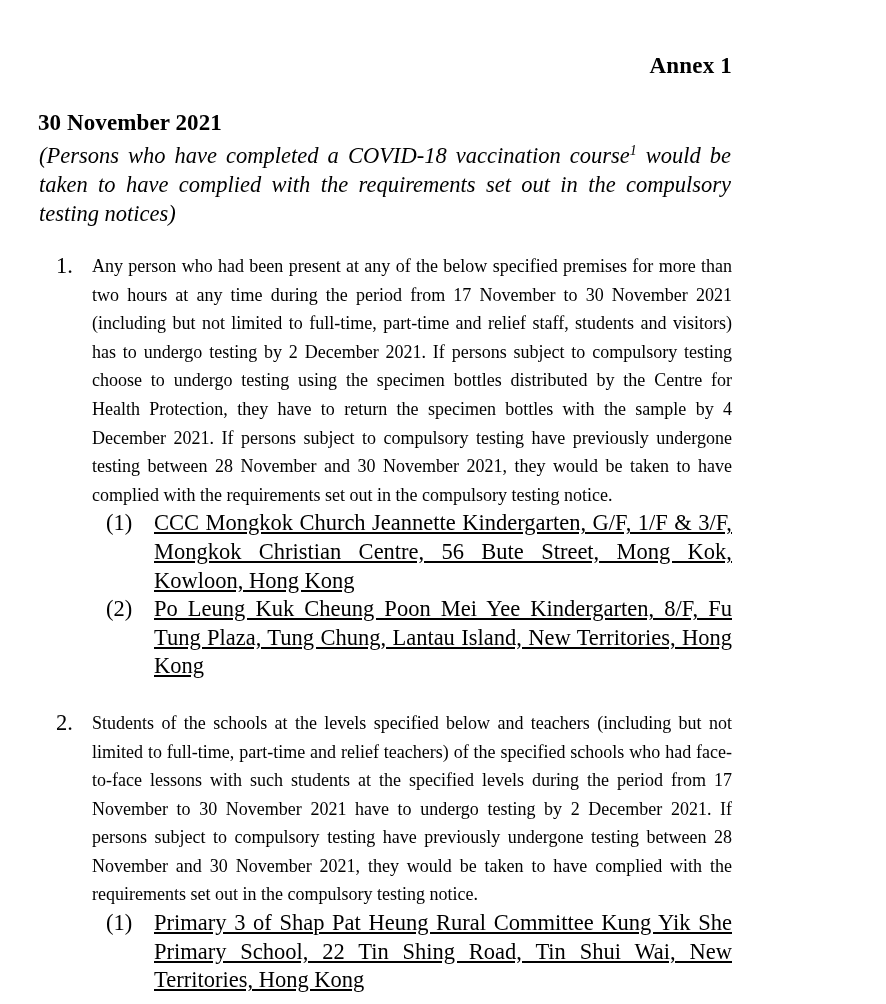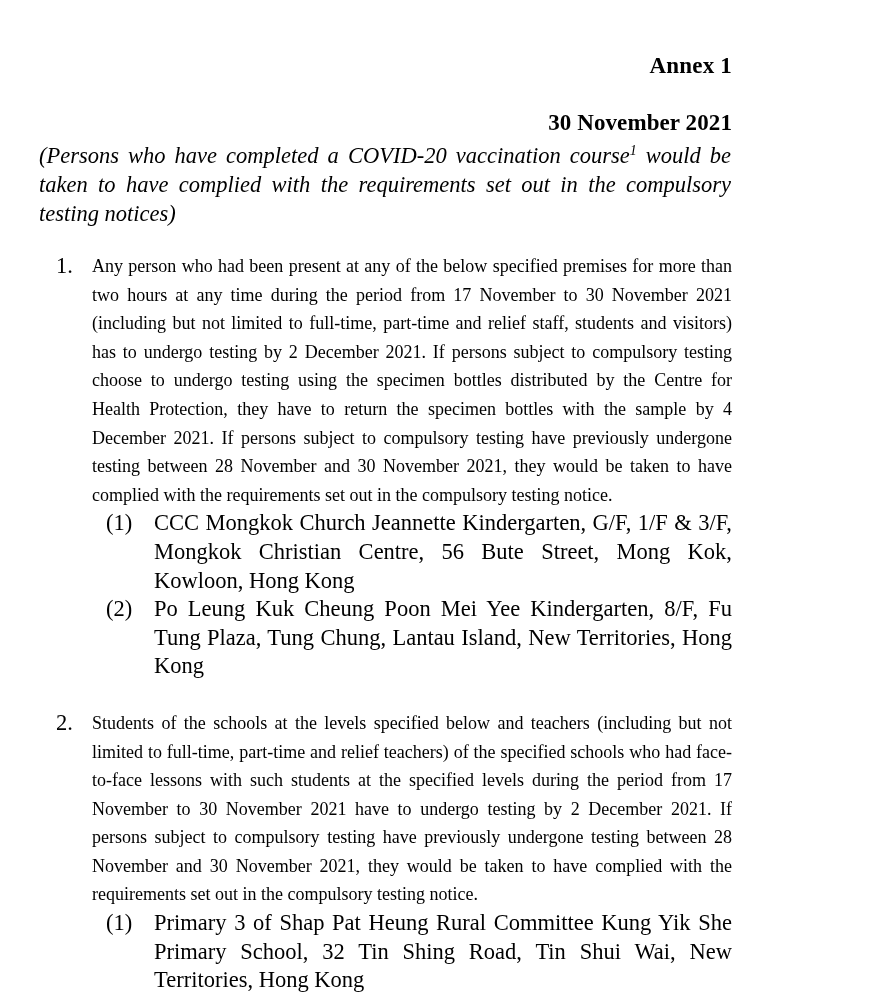--- a/index.html
+++ b/index.html
@@ -28,21 +28,21 @@
     text-align: right;
     font-weight: bold;
     font-size: 23px;
     line-height: 28px;
     padding-top: 52px;
     letter-spacing: 0.2px;
   }
 
   
   .heading-block {
-    text-align: right;
+    text-align: left;
     margin-top: 28px;
   }
   .heading-date {
     font-weight: bold;
     font-size: 23px;
     line-height: 29px;
     letter-spacing: 0.1px;
   }
   .heading-title {
     font-weight: bold;
@@ -114,38 +114,39 @@
     top: 0;
     width: 44px;
     font-size: 22.5px;
     line-height: 28.6px;
   }
   .subitem-text {
     font-size: 22.5px;
     line-height: 28.6px;
     text-align: justify;
     text-align-last: left;
+    text-decoration: underline;
   }
   .subitems-indent {
     padding-left: 14px;   
   }
 </style>
 </head>
 <body>
 
 <div class="page">
 
   <div class="annex-line">Annex 1</div>
 
   <div class="heading-block">
     <div class="heading-date">30 November 2021</div>
   </div>
 
   <div class="note">
-    <span>(Persons who have completed a COVID-20 vaccination course</span><sup>1</sup><span> would be taken to have complied with the requirements set out in the compulsory testing notices)</span>
+    <span>(Persons who have completed a COVID-18 vaccination course</span><sup>1</sup><span> would be taken to have complied with the requirements set out in the compulsory testing notices)</span>
   </div>
 
   <div class="body-list">
 
     <div class="item">
       <div class="item-num">1.</div>
       <div class="item-text">Any person who had been present at any of the below specified premises for more than two hours at any time during the period from 17 November to 30 November 2021 (including but not limited to full-time, part-time and relief staff, students and visitors) has to undergo testing by 2 December 2021. If persons subject to compulsory testing choose to undergo testing using the specimen bottles distributed by the Centre for Health Protection, they have to return the specimen bottles with the sample by 4 December 2021.  If persons subject to compulsory testing have previously undergone testing between 28 November and 30 November 2021, they would be taken to have complied with the requirements set out in the compulsory testing notice.</div>
       <div class="subitems subitems-indent">
         <div class="subitem">
           <span class="subitem-num">(1)</span>
@@ -157,19 +158,19 @@
         </div>
       </div>
     </div>
 
     <div class="item">
       <div class="item-num">2.</div>
       <div class="item-text">Students of the schools at the levels specified below and teachers (including but not limited to full-time, part-time and relief teachers) of the specified schools who had face-to-face lessons with such students at the specified levels during the period from 17 November to 30 November 2021 have to undergo testing by 2 December 2021. If persons subject to compulsory testing have previously undergone testing between 28 November and 30 November 2021, they would be taken to have complied with the requirements set out in the compulsory testing notice.</div>
       <div class="subitems subitems-indent">
         <div class="subitem">
           <span class="subitem-num">(1)</span>
-          <div class="subitem-text">Primary 3 of Shap Pat Heung Rural Committee Kung Yik She Primary School, 32 Tin Shing Road, Tin Shui Wai, New Territories, Hong Kong</div>
+          <div class="subitem-text">Primary 3 of Shap Pat Heung Rural Committee Kung Yik She Primary School, 22 Tin Shing Road, Tin Shui Wai, New Territories, Hong Kong</div>
         </div>
       </div>
     </div>
 
   </div>
 </div>
 
 </body></html>

